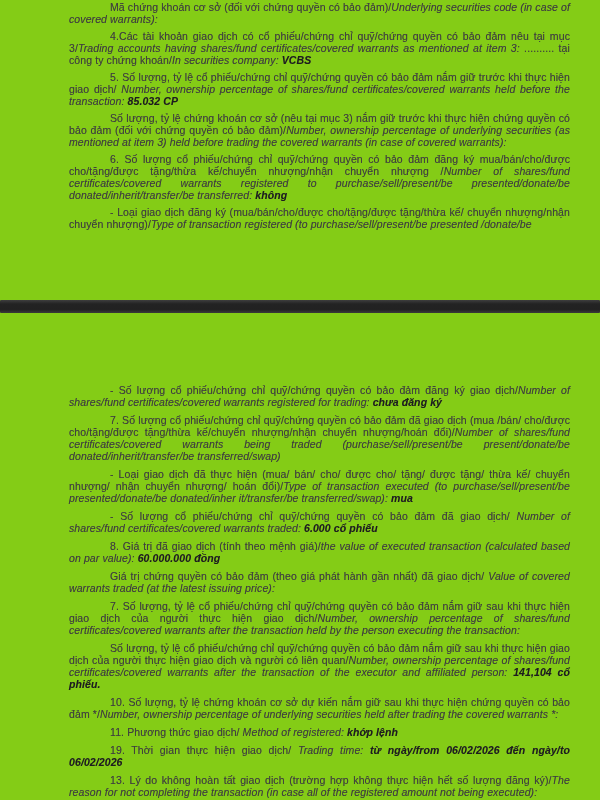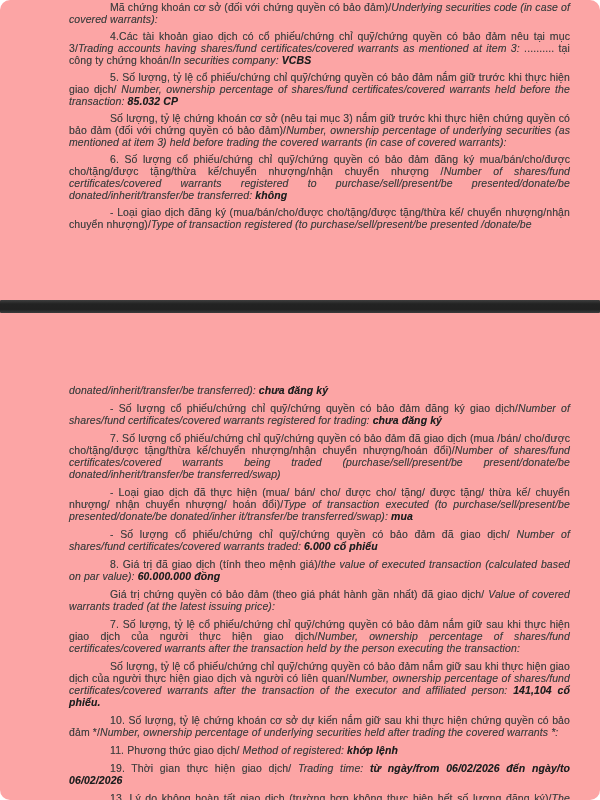--- a/index.html
+++ b/index.html
@@ -42,32 +42,31 @@
     top: 300px;
     width: 600px;
     height: 13px;
     border-radius: 1px;
     background: linear-gradient(180deg, #3e3e3e 0%, #232323 30%, #212121 72%, #3a3a3a 100%);
   }
 </style>
 </head>
 <body>
 
-<div class="doc-root" style="background: #fca5a5; color: rgb(63, 63, 63); border-radius: 10px;">
+<div class="doc-root" style="background: #84cc16; color: rgb(63, 63, 63);">
   <div class="page-text" id="page1-text">
       <p><span class="seg-r">Mã chứng khoán cơ sở (đối với chứng quyền có bảo đảm)/</span><span class="seg-i">Underlying securities code (in case of covered warrants):</span></p>
       <p><span class="seg-r">4.Các tài khoản giao dịch có cổ phiếu/chứng chỉ quỹ/chứng quyền có bảo đảm nêu tại mục 3/</span><span class="seg-i">Trading accounts having shares/fund certificates/covered warrants as mentioned at item 3:</span><span class="seg-r">  .......... tại công ty chứng khoán/</span><span class="seg-i">In securities company: </span><span class="seg-bi" style="color: rgb(29, 29, 29);">VCBS</span></p>
       <p><span class="seg-r">5. Số lượng, tỷ lệ cổ phiếu/chứng chỉ quỹ/chứng quyền có bảo đảm nắm giữ trước khi thực hiện giao dịch/ </span><span class="seg-i">Number, ownership percentage of shares/fund certificates/covered warrants held before the transaction: </span><span class="seg-bi" style="color: rgb(29, 29, 29);">85.032 CP</span></p>
       <p><span class="seg-r">Số lượng, tỷ lệ chứng khoán cơ sở (nêu tại mục 3) nắm giữ trước khi thực hiện chứng quyền có bảo đảm (đối với chứng quyền có bảo đảm)/</span><span class="seg-i">Number, ownership percentage of underlying securities (as mentioned at item 3) held before trading the covered warrants (in case of covered warrants):</span></p>
       <p><span class="seg-r">6. Số lượng cổ phiếu/chứng chỉ quỹ/chứng quyền có bảo đảm đăng ký mua/bán/cho/được cho/tặng/được tặng/thừa kế/chuyển nhượng/nhận chuyển nhượng /</span><span class="seg-i">Number of shares/fund certificates/covered warrants registered to purchase/sell/present/be presented/donate/be donated/inherit/transfer/be transferred: </span><span class="seg-bi" style="color: rgb(29, 29, 29);">không</span></p>
       <p><span class="seg-r">- Loại giao dịch đăng ký (mua/bán/cho/được cho/tặng/được tặng/thừa kế/ chuyển nhượng/nhận chuyển nhượng)/</span><span class="seg-i">Type of transaction registered (to purchase/sell/present/be presented /donate/be</span></p>
     </div>
   <div class="separator-bar" style="background-color: rgb(40, 40, 40);"></div>
   <div class="page-text" id="page2-text">
-      <p class="no-indent"><span class="seg-i">donated/inherit/transfer/be transferred): </span><span class="seg-bi" style="color: rgb(29, 29, 29);">chưa đăng ký</span></p>
       <p><span class="seg-r">- Số lượng cổ phiếu/chứng chỉ quỹ/chứng quyền có bảo đảm đăng ký giao dịch/</span><span class="seg-i">Number of shares/fund certificates/covered warrants registered for trading: </span><span class="seg-bi" style="color: rgb(29, 29, 29);">chưa đăng ký</span></p>
       <p><span class="seg-r">7. Số lượng cổ phiếu/chứng chỉ quỹ/chứng quyền có bảo đảm đã giao dịch (mua /bán/ cho/được cho/tặng/được tặng/thừa kế/chuyển nhượng/nhận chuyển nhượng/hoán đổi)/</span><span class="seg-i">Number of shares/fund certificates/covered warrants being traded (purchase/sell/present/be present/donate/be donated/inherit/transfer/be transferred/swap)</span></p>
       <p><span class="seg-r">- Loại giao dịch đã thực hiện (mua/ bán/ cho/ được cho/ tặng/ được tặng/ thừa kế/ chuyển nhượng/ nhận chuyển nhượng/ hoán đổi)/</span><span class="seg-i">Type of transaction executed (to purchase/sell/present/be presented/donate/be donated/inher it/transfer/be transferred/swap): </span><span class="seg-bi" style="color: rgb(29, 29, 29);">mua</span></p>
       <p><span class="seg-r">- Số lượng cổ phiếu/chứng chỉ quỹ/chứng quyền có bảo đảm đã giao dịch/ </span><span class="seg-i">Number of shares/fund certificates/covered warrants traded: </span><span class="seg-bi" style="color: rgb(29, 29, 29);">6.000 cổ phiếu</span></p>
       <p><span class="seg-r">8. Giá trị đã giao dịch (tính theo mệnh giá)/</span><span class="seg-i">the value of executed transaction (calculated based on par value): </span><span class="seg-bi" style="color: rgb(29, 29, 29);">60.000.000 đồng</span></p>
       <p><span class="seg-r">Giá trị chứng quyền có bảo đảm (theo giá phát hành gần nhất) đã giao dịch/ </span><span class="seg-i">Value of covered warrants traded (at the latest issuing price):</span></p>
       <p><span class="seg-r">7. Số lượng, tỷ lệ cổ phiếu/chứng chỉ quỹ/chứng quyền có bảo đảm nắm giữ sau khi thực hiện giao dịch của người thực hiện giao dịch/</span><span class="seg-i">Number, ownership percentage of shares/fund certificates/covered warrants after the transaction held by the person executing the transaction:</span></p>
       <p><span class="seg-r">Số lượng, tỷ lệ cổ phiếu/chứng chỉ quỹ/chứng quyền có bảo đảm nắm giữ sau khi thực hiện giao dịch của người thực hiện giao dịch và người có liên quan/</span><span class="seg-i">Number, ownership percentage of shares/fund certificates/covered warrants after the transaction of the executor and affiliated person: </span><span class="seg-bi" style="color: rgb(29, 29, 29);">141,104 cổ phiếu.</span></p>
       <p><span class="seg-r">10. Số lượng, tỷ lệ chứng khoán cơ sở dự kiến nắm giữ sau khi thực hiện chứng quyền có bảo đảm */</span><span class="seg-i">Number, ownership percentage of underlying securities held after trading the covered warrants *:</span></p>
       <p><span class="seg-r">11. Phương thức giao dịch/ </span><span class="seg-i">Method of registered: </span><span class="seg-bi" style="color: rgb(29, 29, 29);">khớp lệnh</span></p>

